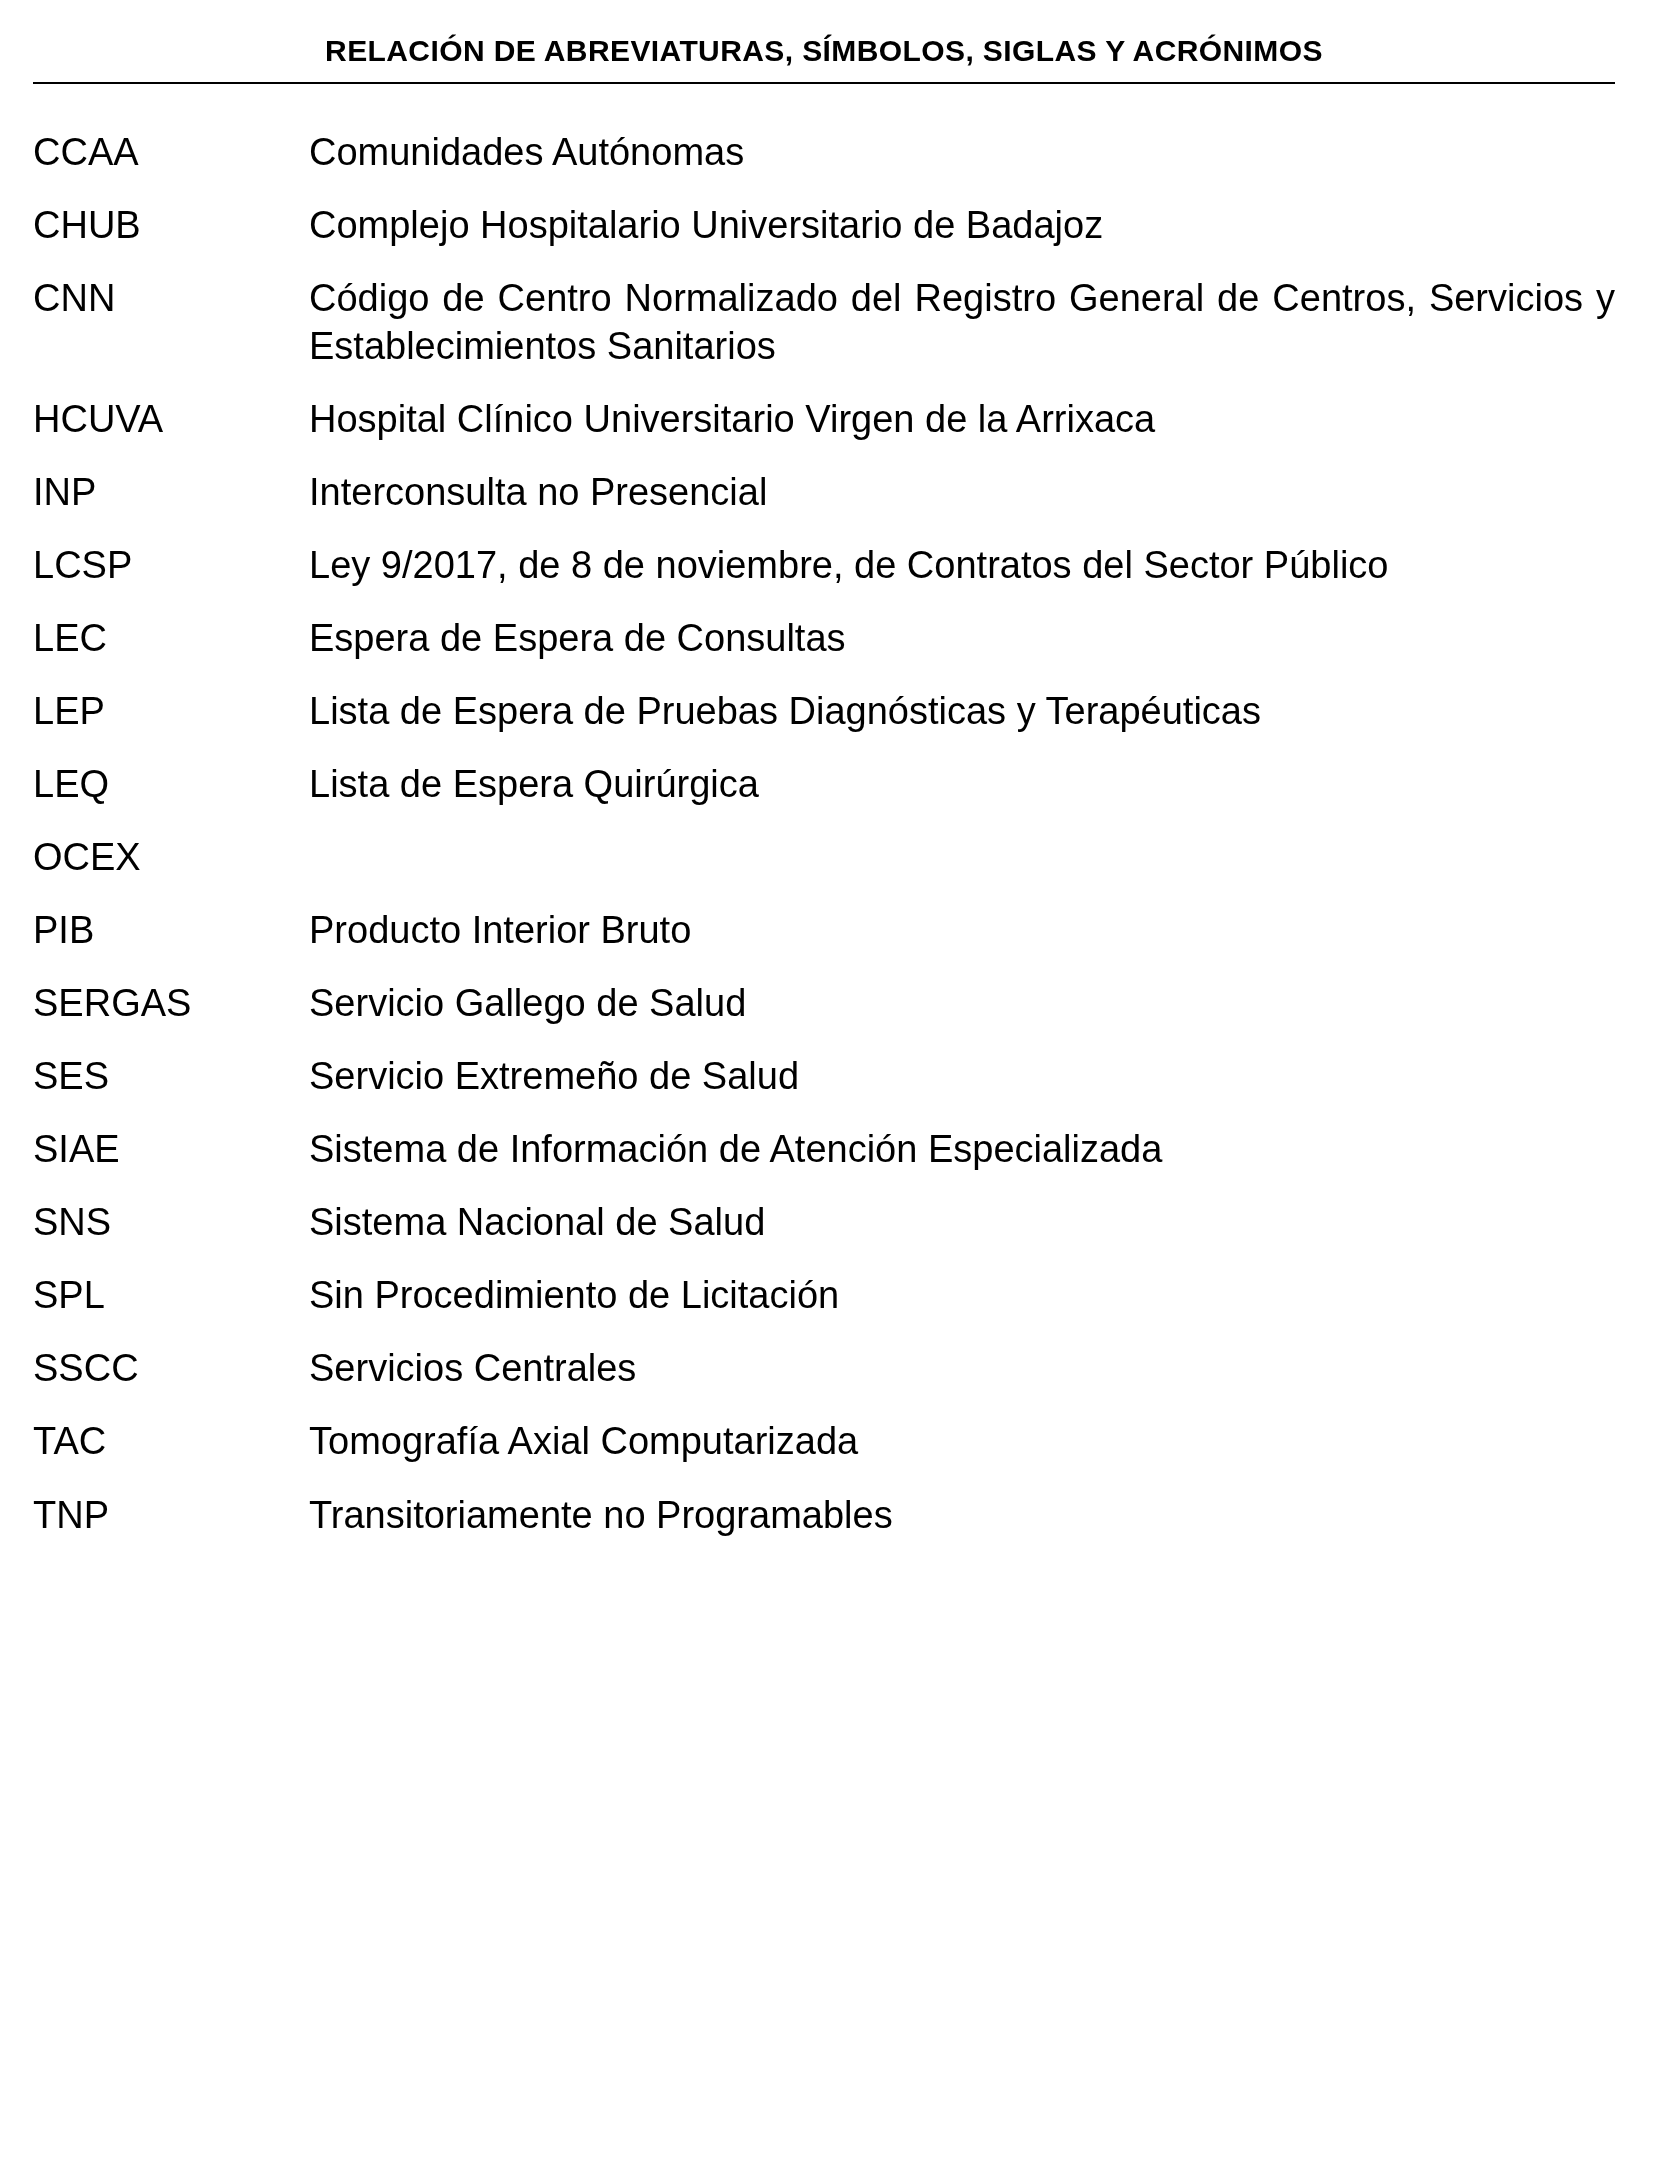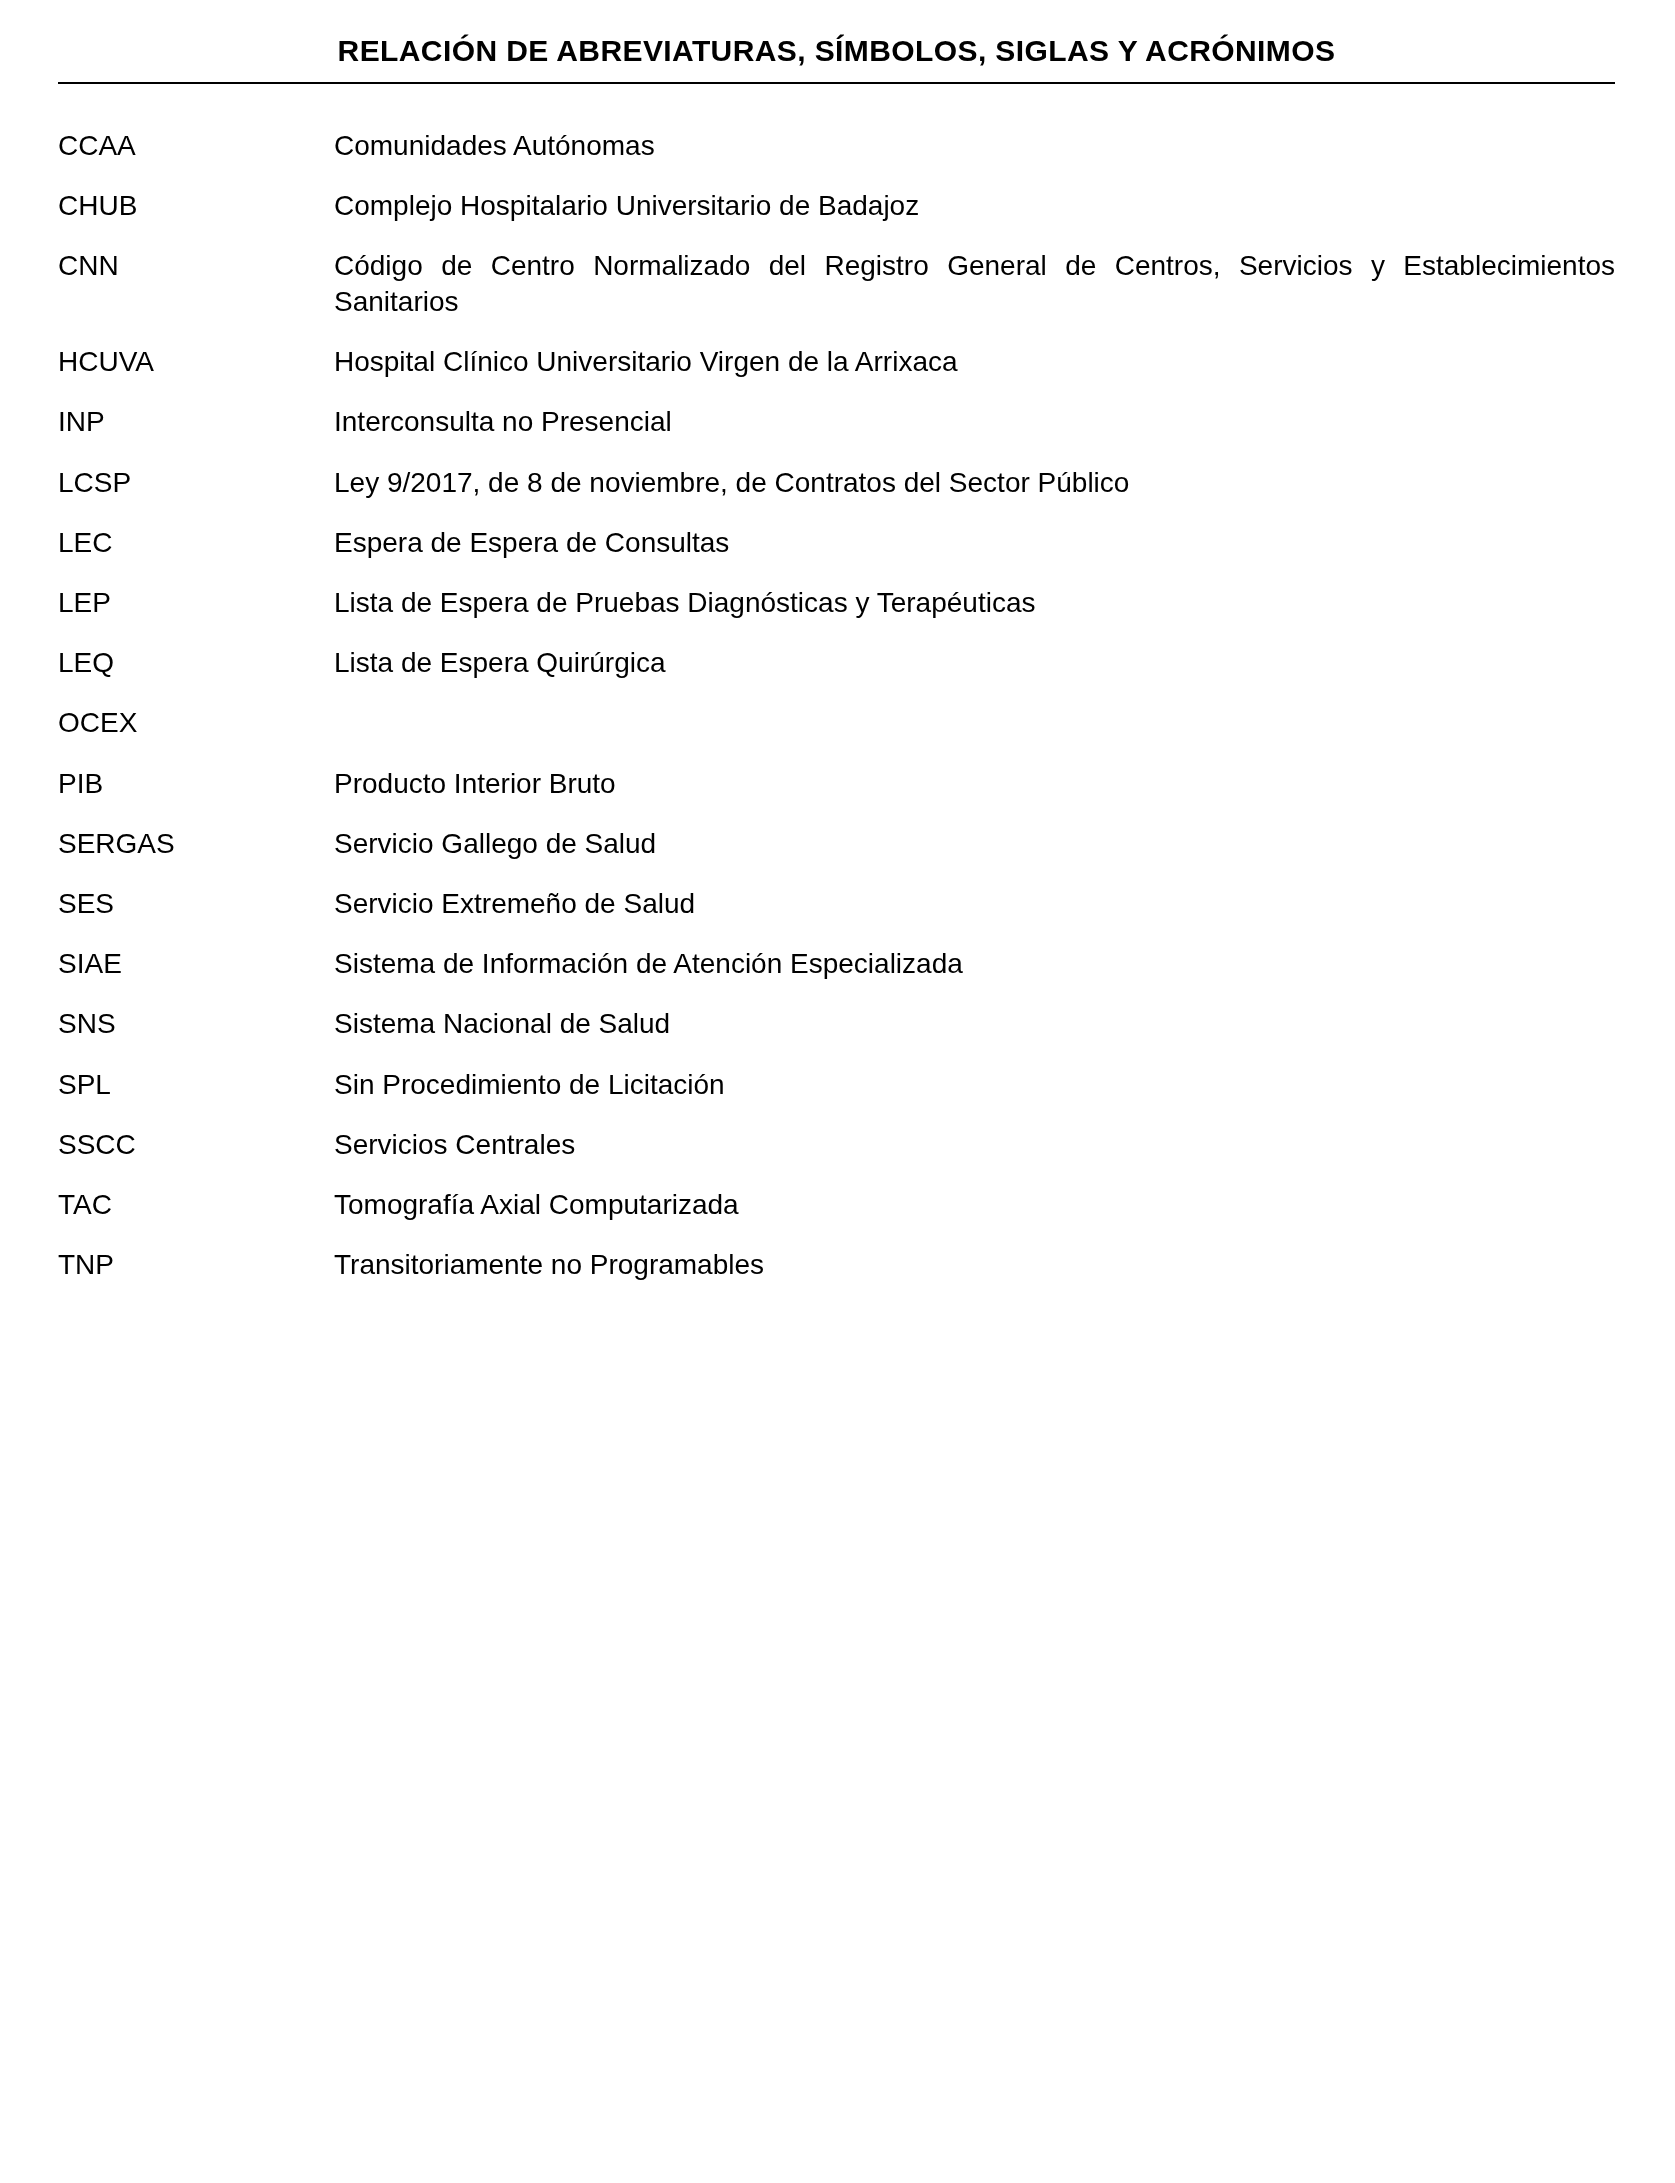--- a/index.html
+++ b/index.html
@@ -8,42 +8,42 @@
     background: #ffffff;
   }
   .page {
     position: relative;
     width: 1676px;
     height: 2183px;
     box-sizing: border-box;
     background: #ffffff;
     color: #000000;
     font-family: "Liberation Sans", sans-serif;
-    padding: 33px 61px 0 58px;
+    padding: 33px 61px 0 33px;
   }
   .title {
     font-size: 30px;
     font-weight: bold;
     text-align: center;
     letter-spacing: 0.4px;
     line-height: 1.2;
     margin: 0 47px;
   }
   .title-rule {
     border: none;
     border-top: 2.4px solid #000000;
     margin: 12.6px 0 0 0;
   }
   .abbr-list {
     margin-top: 44px;
   }
   .row {
     display: flex;
     align-items: flex-start;
-    font-size: 28px;
+    font-size: 38px;
     line-height: 1.28;
     margin-bottom: 24.4px;
   }
   .abbr {
     flex: 0 0 276px;
     width: 276px;
   }
   .def {
     flex: 1 1 auto;
   }

